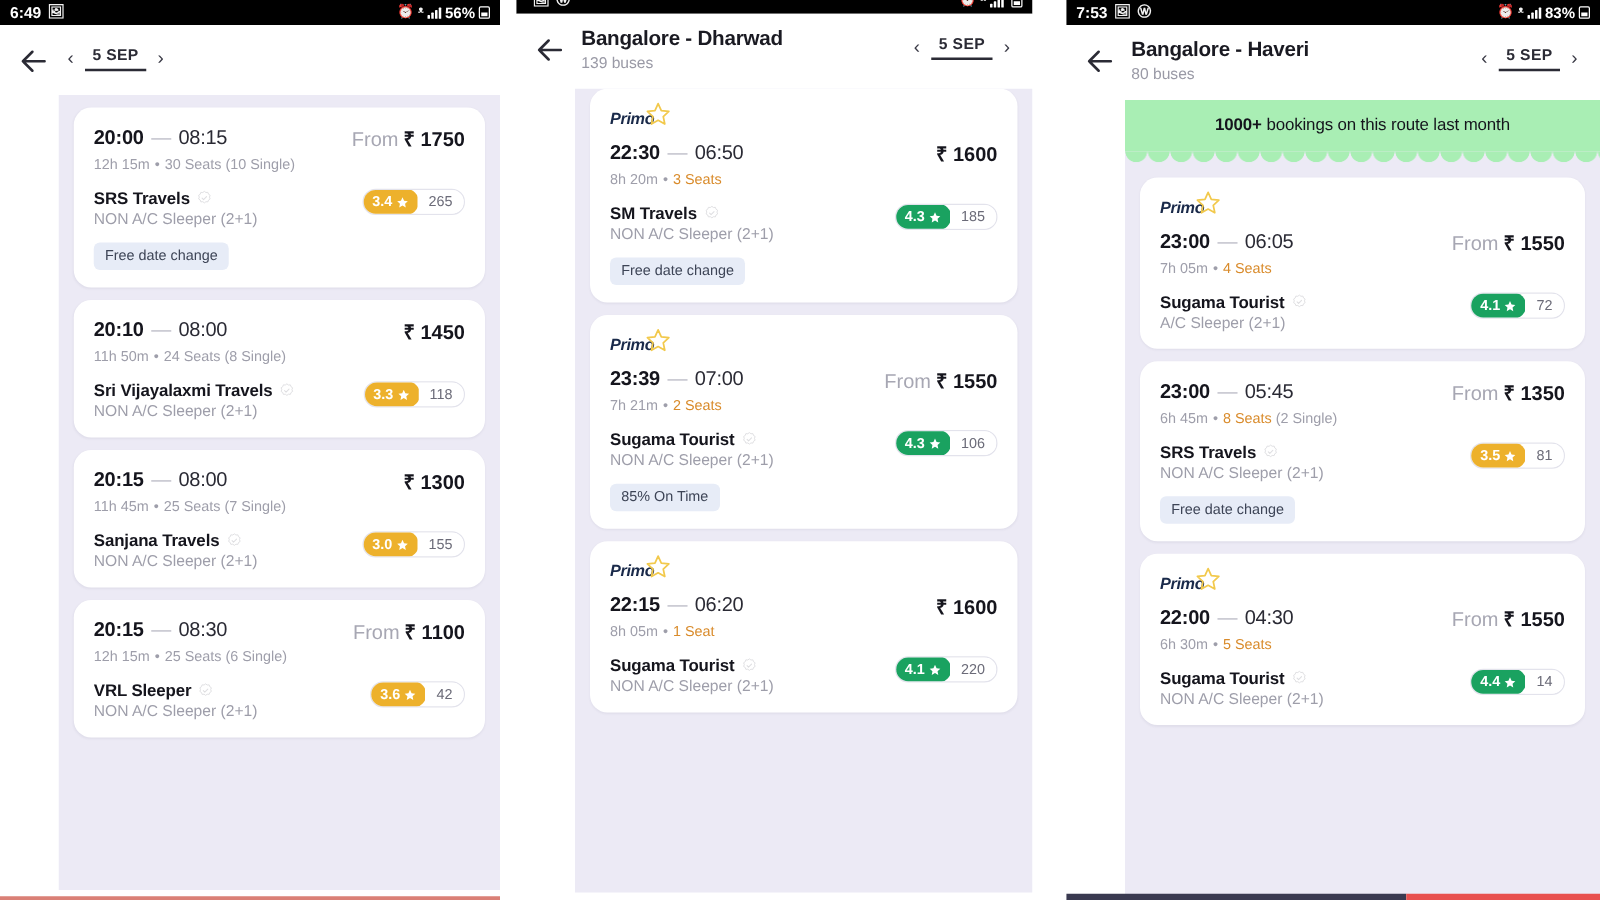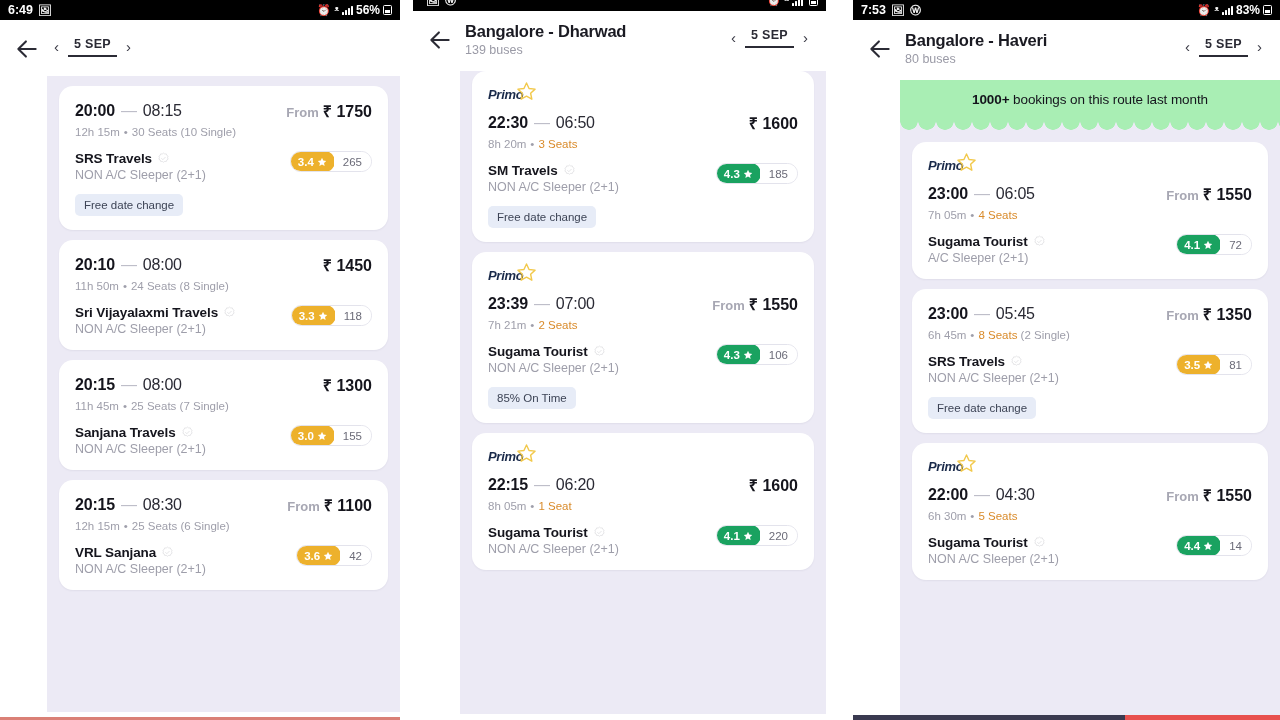--- a/index.html
+++ b/index.html
@@ -79,21 +79,21 @@
     color: #1a2a4a; letter-spacing: -0.3px;
   }
   .primo-star { margin-left: -7px; margin-top: -6px; }
 
   .row1 { display: flex; align-items: center; justify-content: space-between; }
   .times { font-size: 16px; color: #15151d; letter-spacing: -0.2px; white-space: nowrap; }
   .times .dep { font-weight: 700; }
   .times .dash { color: #bdbdc8; margin: 0 6px; font-weight: 400; }
   .times .arr { font-weight: 400; color: #2a2a34; }
   .price { font-size: 16px; font-weight: 700; color: #15151d; white-space: nowrap; }
-  .price .from { font-size: 13px; font-weight: 700; color: #a7a7b3; margin-right: 4px; }
+  .price .from { font-size: 16px; font-weight: 400; color: #a7a7b3; margin-right: 4px; }
 
   .row2 { font-size: 11.5px; color: #9e9eaa; margin-top: 4px; }
   .row2 .seats-low { color: #d98b2b; }
   .row2 .sep { margin: 0 4px; }
 
   .row3 { display: flex; align-items: flex-start; justify-content: space-between; margin-top: 13px; }
   .op-block { min-width: 0; }
   .op-name { font-size: 13.5px; font-weight: 700; color: #15151d; display: flex; align-items: center; gap: 5px; letter-spacing: -0.1px; }
   .op-type { font-size: 12.5px; color: #9e9eaa; margin-top: 2px; }
   .badge-icon { opacity: .22; }
@@ -243,21 +243,21 @@
         </div>
         <div class="card">
           <div class="row1">
             <div class="times"><span class="dep">20:15</span><span class="dash">—</span><span class="arr">08:30</span></div>
             <div class="price"><span class="from">From</span><span>₹ 1100</span></div>
           </div>
           <div class="row2"><span>12h 15m</span><span class="sep">•</span><span>25 Seats</span> <span>(6 Single)</span></div>
           <div class="row3">
             <div class="op-block">
               <div class="op-name">
-                <span>VRL Sanjana</span>
+                <span>VRL Sleeper</span>
                 <svg viewBox="0 0 24 24" width="13" height="13" class="badge-icon">
                   <path d="M12 2l2.3 1.7 2.9-.2.9 2.7 2.4 1.6-1 2.7 1 2.7-2.4 1.6-.9 2.7-2.9-.2L12 19l-2.3-1.7-2.9.2-.9-2.7-2.4-1.6 1-2.7-1-2.7L5.9 6.2l.9-2.7 2.9.2z" fill="none" stroke="#6b6b78" stroke-width="1.4"></path>
                   <path d="M8.6 12l2.2 2.2 4.4-4.4" fill="none" stroke="#6b6b78" stroke-width="1.5" stroke-linecap="round" stroke-linejoin="round"></path>
                 </svg>
               </div>
               <div class="op-type">NON A/C Sleeper (2+1)</div>
             </div>
             <div class="rating amber">
               <span class="score">
                 <span>3.6</span>

